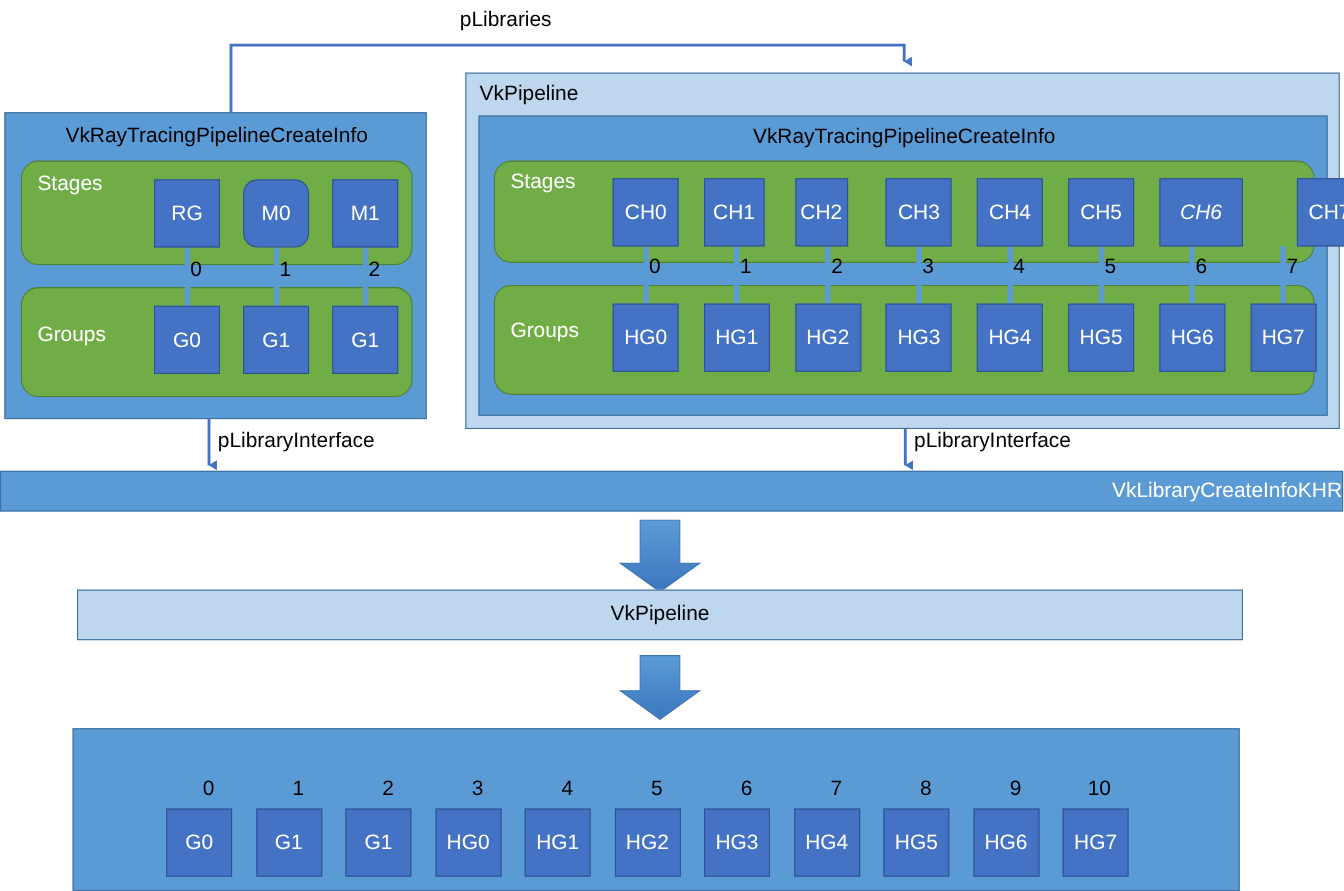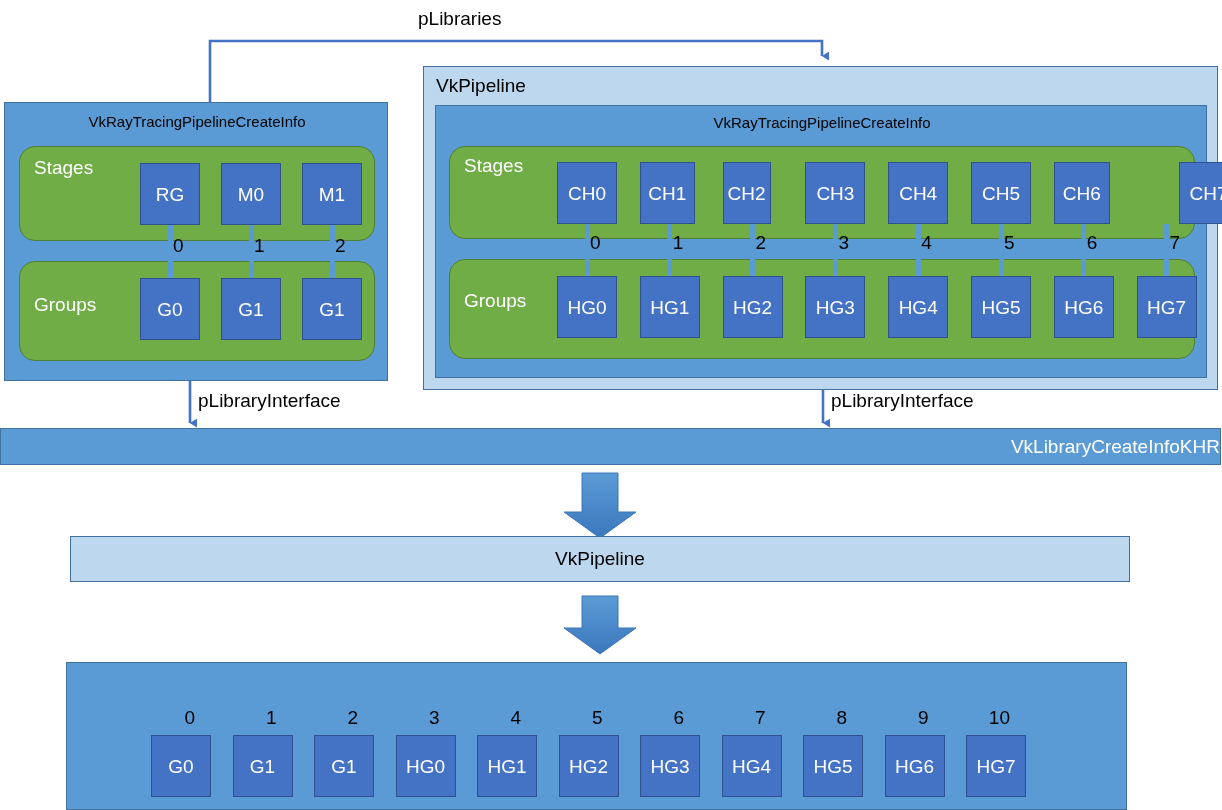--- a/index.html
+++ b/index.html
@@ -7,21 +7,21 @@
        font-family:"Liberation Sans","DejaVu Sans",sans-serif;color:#000;}
   .abs{position:absolute;box-sizing:border-box;}
 
   
   .outer-blue{background:#5B9BD5;border:1px solid #41719C;}
   .light-blue{background:#BDD7EE;border:1px solid #41719C;}
   .green-panel{background:#70AD47;border:1px solid #507E32;border-radius:16px;}
   .shader-box{background:#4472C4;border:1px solid #2F528F;color:#fff;
               display:flex;align-items:center;justify-content:center;
               font-size:19px;line-height:1;}
-  .panel-title{color:#000;font-size:15px;text-align:center;white-space:nowrap;}
+  .panel-title{color:#000;font-size:19px;text-align:center;white-space:nowrap;}
   .sub-label{color:#ffffff;font-size:19px;white-space:nowrap;}
   .conn{background:#5B9BD5;width:5px;}
   .idx{font-size:19px;color:#000;white-space:nowrap;}
   .idx-right{font-size:19px;color:#000;white-space:nowrap;text-align:right;}
   .edge-label{font-size:19px;color:#000;white-space:nowrap;}
 
   
   .svg-layer{position:absolute;left:0;top:0;pointer-events:none;}
 </style>
 </head>
@@ -73,21 +73,21 @@
     <div class="abs sub-label" style="left:14px;top:32px;">Groups</div>
   </div>
 
   <div class="abs" id="left-conns" style="left:0;top:0;width:384px;height:279px;">
       <div class="abs conn" style="left:162.5px;top:122px;height:53px;"></div>
       <div class="abs conn" style="left:243.5px;top:122px;height:53px;"></div>
       <div class="abs conn" style="left:324.5px;top:122px;height:53px;"></div>
     </div>
   <div class="abs" id="left-stage-boxes" style="left:0;top:0;width:384px;height:279px;">
       <div class="abs shader-box" style="left:135px;top:60px;width:60px;height:62px;">RG</div>
-      <div class="abs shader-box" style="left:216px;top:60px;width:60px;height:62px;">M0</div>
+      <div class="abs shader-box" style="left:216px;top:60px;width:60px;height:62px;border-radius:13px;">M0</div>
       <div class="abs shader-box" style="left:297px;top:60px;width:60px;height:62px;">M1</div>
     </div>
   <div class="abs" id="left-group-boxes" style="left:0;top:0;width:384px;height:279px;">
       <div class="abs shader-box" style="left:135px;top:175px;width:60px;height:62px;">G0</div>
       <div class="abs shader-box" style="left:216px;top:175px;width:60px;height:62px;">G1</div>
       <div class="abs shader-box" style="left:297px;top:175px;width:60px;height:62px;">G1</div>
     </div>
   <div class="abs" id="left-indices" style="left:0;top:0;width:384px;height:279px;">
       <div class="abs idx" style="left:168px;top:132px;">0</div>
       <div class="abs idx" style="left:249px;top:132px;">1</div>
@@ -121,21 +121,21 @@
         <div class="abs conn" style="left:645.3px;top:118px;height:52px;"></div>
         <div class="abs conn" style="left:728.1px;top:118px;height:52px;"></div>
       </div>
     <div class="abs" id="right-stage-boxes" style="left:0;top:0;width:772px;height:273px;">
         <div class="abs shader-box" style="left:121px;top:56px;width:60px;height:62px;">CH0</div>
         <div class="abs shader-box" style="left:203.8px;top:56px;width:55px;height:62px;">CH1</div>
         <div class="abs shader-box" style="left:286.6px;top:56px;width:48px;height:62px;">CH2</div>
         <div class="abs shader-box" style="left:369.4px;top:56px;width:60px;height:62px;">CH3</div>
         <div class="abs shader-box" style="left:452.2px;top:56px;width:60px;height:62px;">CH4</div>
         <div class="abs shader-box" style="left:535px;top:56px;width:60px;height:62px;">CH5</div>
-        <div class="abs shader-box" style="left:617.8px;top:56px;width:56px;height:62px;">CH6</div>
+        <div class="abs shader-box" style="left:617.8px;top:56px;width:76px;height:62px;font-style:italic;">CH6</div>
         <div class="abs shader-box" style="left:700.6px;top:56px;width:60px;height:62px;margin-left:42px;">CH7</div>
       </div>
     <div class="abs" id="right-group-boxes" style="left:0;top:0;width:772px;height:273px;">
         <div class="abs shader-box" style="left:121px;top:170px;width:60px;height:62px;">HG0</div>
         <div class="abs shader-box" style="left:203.8px;top:170px;width:60px;height:62px;">HG1</div>
         <div class="abs shader-box" style="left:286.6px;top:170px;width:60px;height:62px;">HG2</div>
         <div class="abs shader-box" style="left:369.4px;top:170px;width:60px;height:62px;">HG3</div>
         <div class="abs shader-box" style="left:452.2px;top:170px;width:60px;height:62px;">HG4</div>
         <div class="abs shader-box" style="left:535px;top:170px;width:60px;height:62px;">HG5</div>
         <div class="abs shader-box" style="left:617.8px;top:170px;width:60px;height:62px;">HG6</div>

